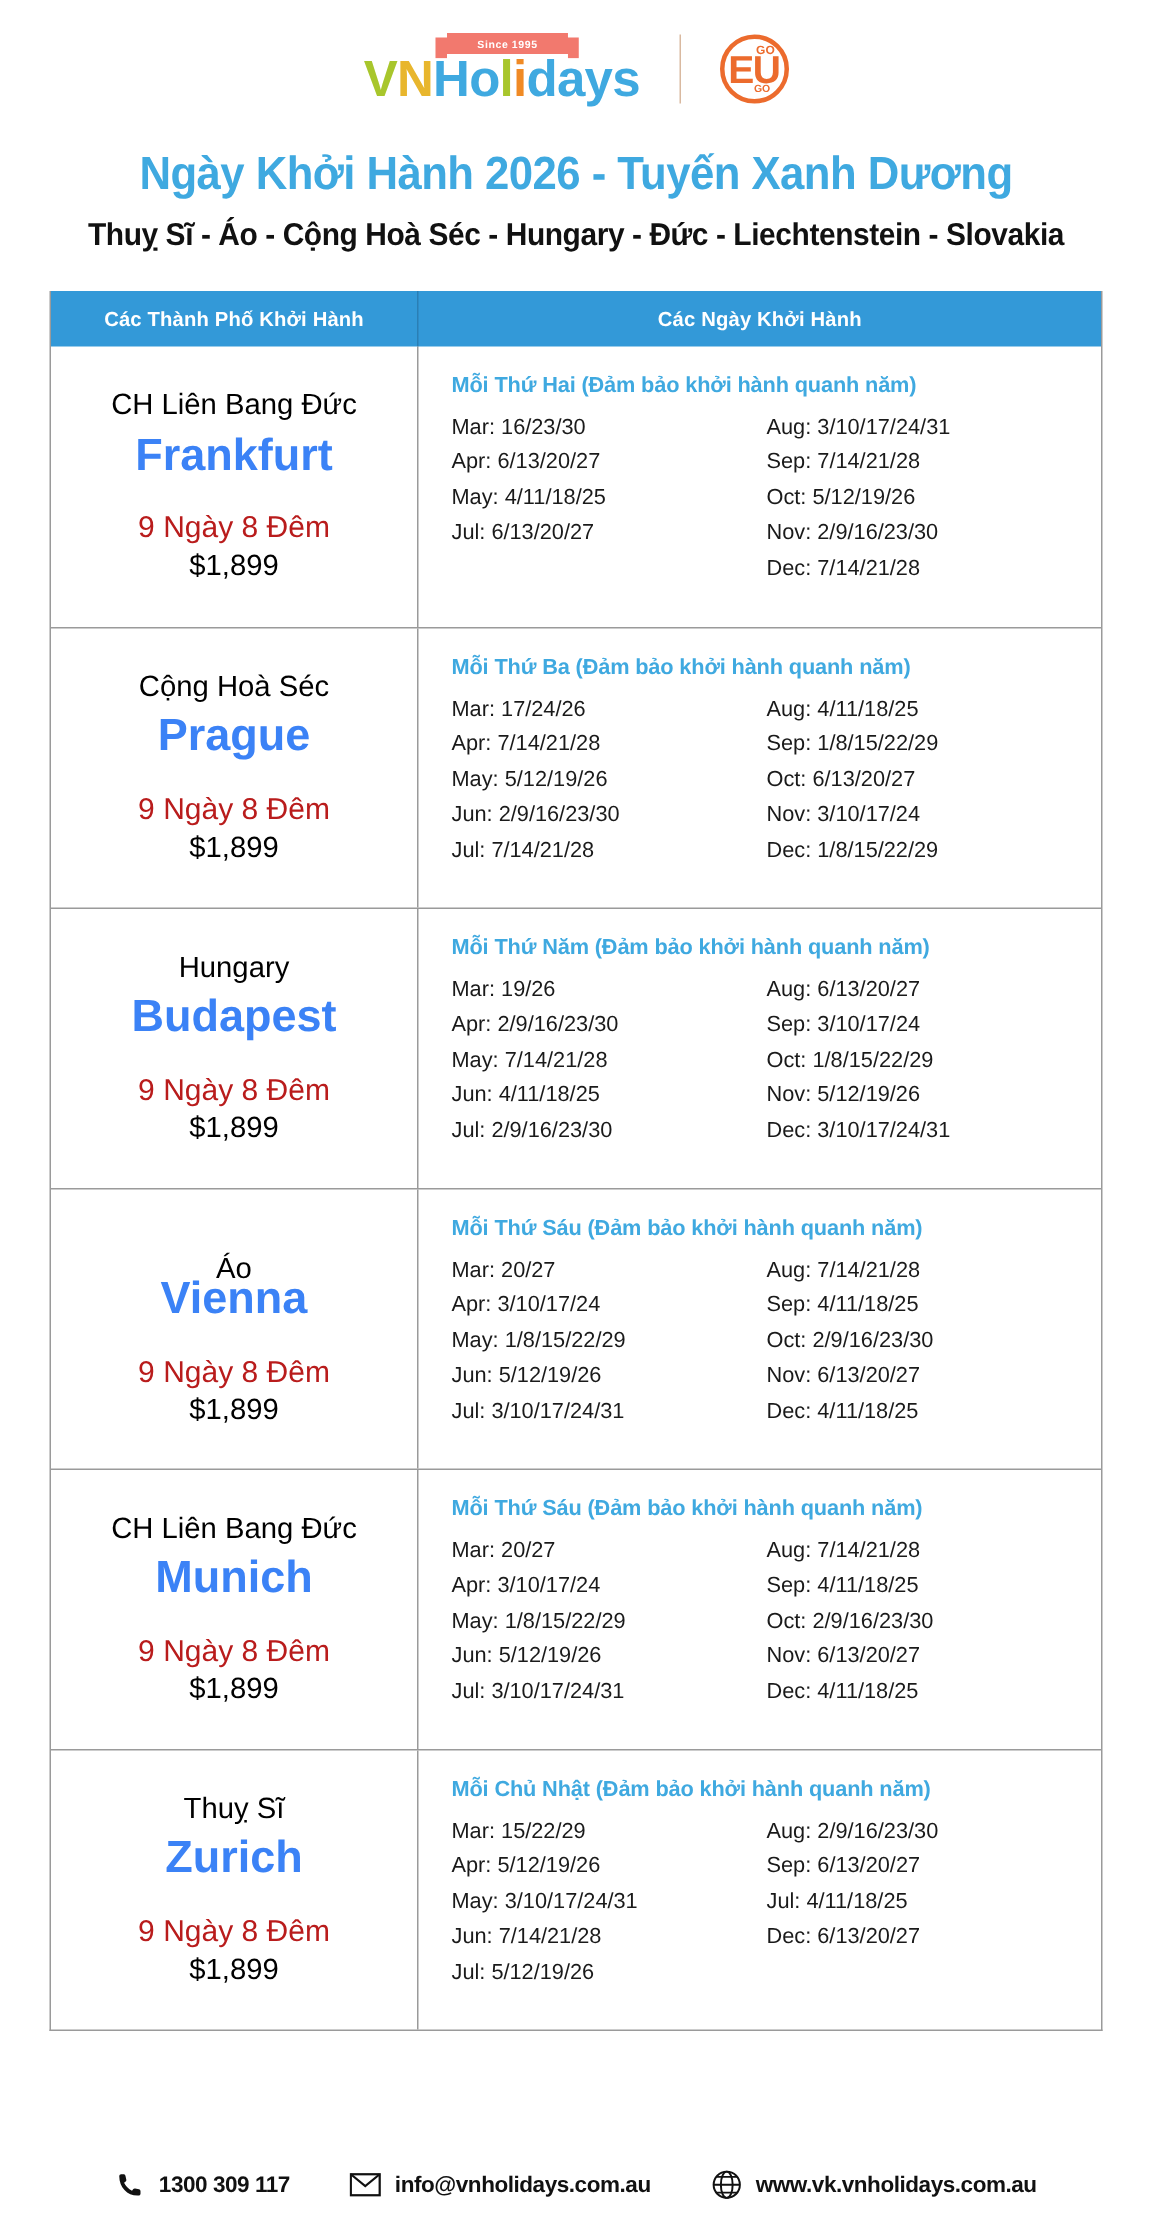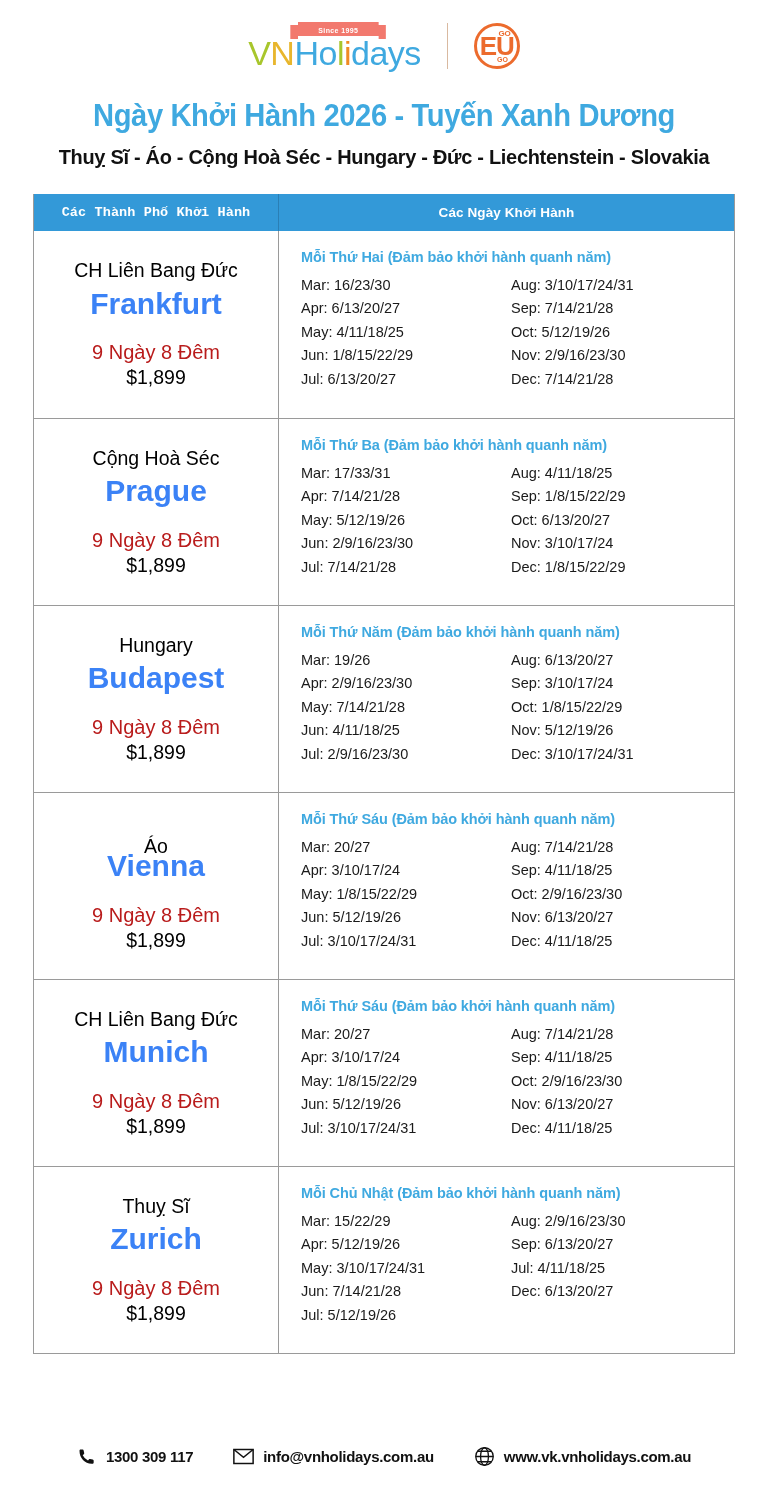--- a/index.html
+++ b/index.html
@@ -39,21 +39,21 @@
     color: #ffffff;
     font-size: 7px;
     font-weight: bold;
     letter-spacing: .4px;
     line-height: 17px;
     text-align: center;
     clip-path: polygon(0% 18%, 8% 18%, 8% 0%, 92% 0%, 92% 18%, 100% 18%, 100% 100%, 92% 100%, 92% 82%, 8% 82%, 8% 100%, 0% 100%);
   }
   .wordmark {
     font-size: 34px;
-    font-weight: normal;
+    font-weight: bold;
     letter-spacing: -0.5px;
     line-height: 1;
     white-space: nowrap;
   }
   .wm-v { color: #A8C62C; }
   .wm-n { color: #E8B62D; }
   .wm-h { color: #3FA9E0; }
   .wm-o { color: #3FA9E0; }
   .wm-l { color: #A8C62C; }
   .wm-i { color: #F08A24; }
@@ -115,21 +115,21 @@
     background: #3399D8;
     color: #ffffff;
   }
   .thead .th {
     padding: 11px 4px;
     font-size: 13.5px;
     font-weight: bold;
     text-align: center;
     letter-spacing: .1px;
   }
-  .col-city  { width: 245px; flex: 0 0 245px; font-family: Liberation Mono, monospace; }
+  .col-city  { width: 245px; flex: 0 0 245px; }
   .col-dates { flex: 1 1 auto; }
   .thead .col-city { border-right: 1px solid #2a7fb5; }
 
   .row {
     display: flex;
     border-top: 1px solid #9a9a9a;
     min-height: 187px;
   }
   .row:first-of-type { border-top: none; }
 
@@ -249,21 +249,20 @@
           <div class="duration">9 Ngày 8 Đêm</div>
           <div class="price">$1,899</div>
         </div>
         <div class="cell-dates">
           <div class="freq">Mỗi Thứ Hai (Đảm bảo khởi hành quanh năm)</div>
           <div class="date-grid">
             <div class="date-col">
               <div class="date-line">Mar: 16/23/30</div>
               <div class="date-line">Apr: 6/13/20/27</div>
               <div class="date-line">May: 4/11/18/25</div>
-              <div class="date-line">Jun: 1/8/15/22/29</div>
               <div class="date-line">Jul: 6/13/20/27</div>
             </div>
             <div class="date-col">
               <div class="date-line">Aug: 3/10/17/24/31</div>
               <div class="date-line">Sep: 7/14/21/28</div>
               <div class="date-line">Oct: 5/12/19/26</div>
               <div class="date-line">Nov: 2/9/16/23/30</div>
               <div class="date-line">Dec: 7/14/21/28</div>
             </div>
           </div>
@@ -273,21 +272,21 @@
         <div class="cell-city">
           <div class="country">Cộng Hoà Séc</div>
           <div class="city">Prague</div>
           <div class="duration">9 Ngày 8 Đêm</div>
           <div class="price">$1,899</div>
         </div>
         <div class="cell-dates">
           <div class="freq">Mỗi Thứ Ba (Đảm bảo khởi hành quanh năm)</div>
           <div class="date-grid">
             <div class="date-col">
-              <div class="date-line">Mar: 17/33/31</div>
+              <div class="date-line">Mar: 17/24/26</div>
               <div class="date-line">Apr: 7/14/21/28</div>
               <div class="date-line">May: 5/12/19/26</div>
               <div class="date-line">Jun: 2/9/16/23/30</div>
               <div class="date-line">Jul: 7/14/21/28</div>
             </div>
             <div class="date-col">
               <div class="date-line">Aug: 4/11/18/25</div>
               <div class="date-line">Sep: 1/8/15/22/29</div>
               <div class="date-line">Oct: 6/13/20/27</div>
               <div class="date-line">Nov: 3/10/17/24</div>

